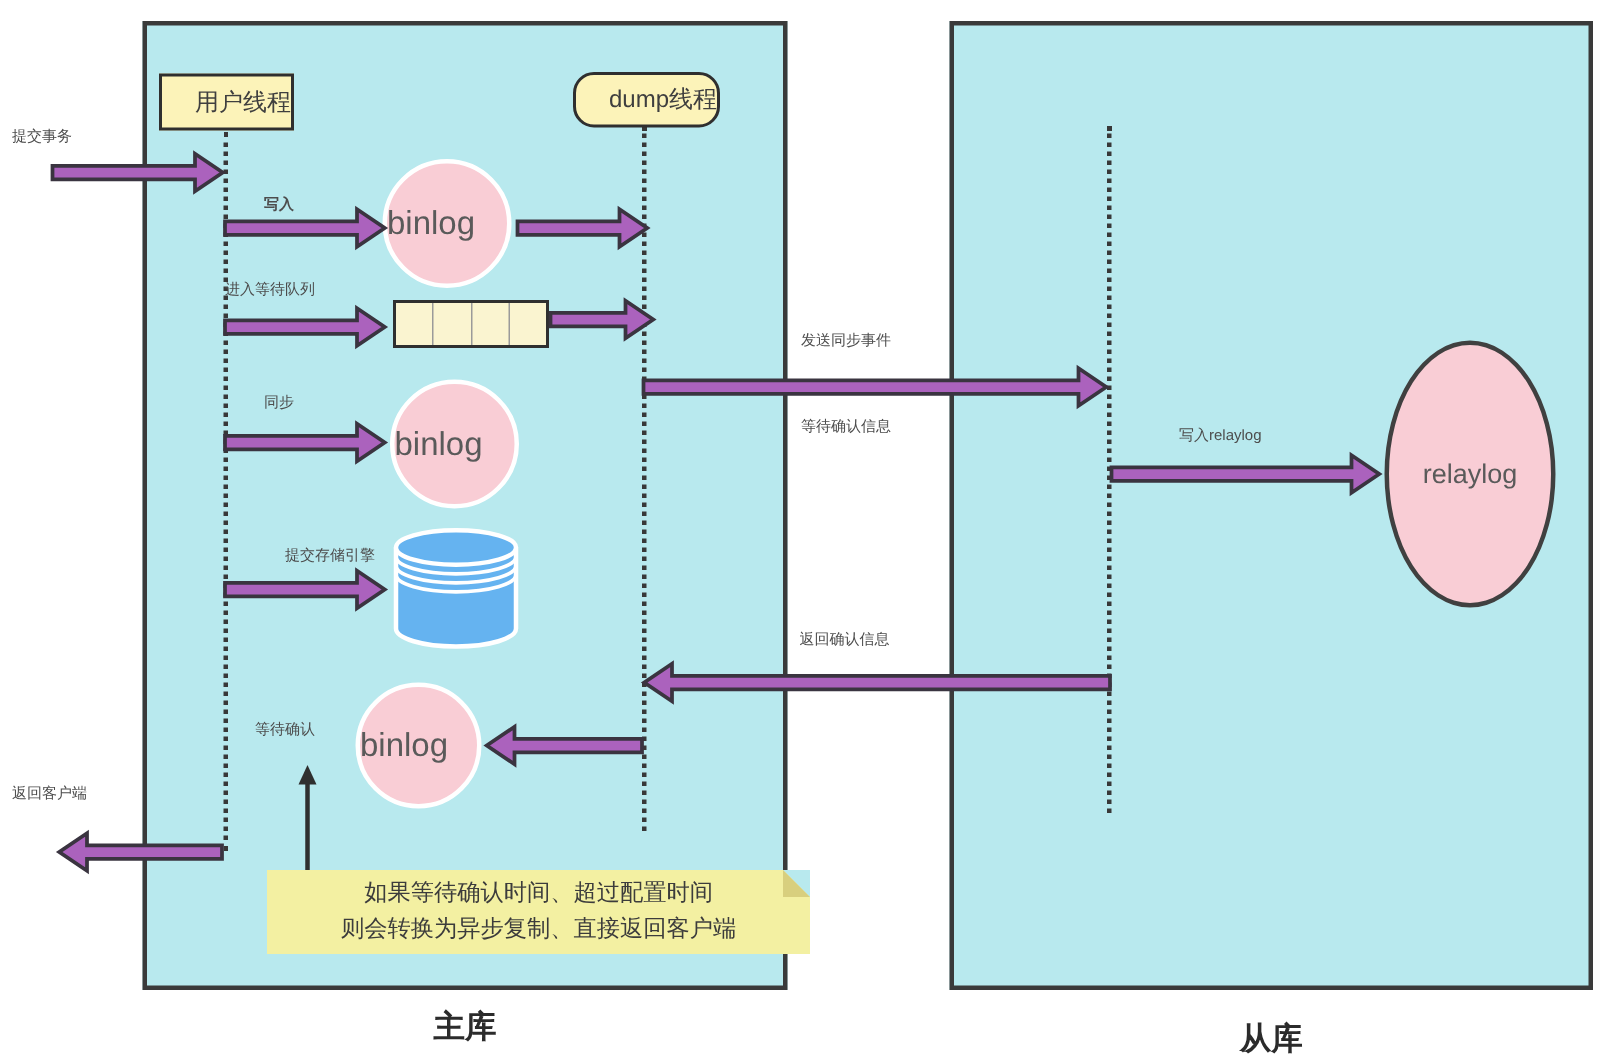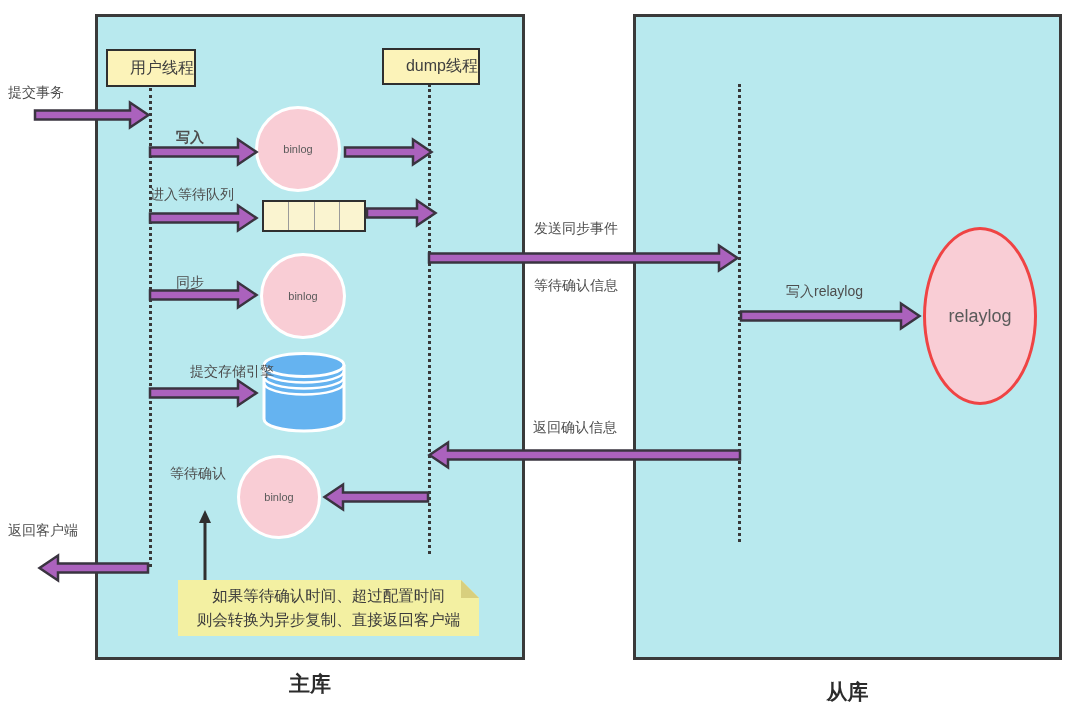--- a/index.html
+++ b/index.html
@@ -10,28 +10,28 @@
     --arrow-stroke:#3a3440;--pink-fill:#f9cdd5;--blue-fill:#65b3f0;--note-fill:#f3f0a2;
     --note-fold:#d8cf7e;--text:#4d4d4d;--dark:#2f2f2f;
   }
   .box{position:absolute;background:var(--box-fill);border:3px solid var(--box-border);box-sizing:border-box;}
   .thread-label{
     position:absolute;background:var(--label-fill);border:2.5px solid var(--dark);
     display:flex;align-items:center;justify-content:flex-end;font-size:16px;color:#3f3f3f;
     box-sizing:border-box;
   }
   .lifeline{position:absolute;width:0;border-left:3px dotted #383838;}
-  .flow-label{position:absolute;font-size:14px;color:var(--text);white-space:nowrap;}
+  .flow-label{position:absolute;font-size:10px;color:var(--text);white-space:nowrap;}
   .node-circle{
     position:absolute;border-radius:50%;background:var(--pink-fill);border:3px solid #fff;
-    display:flex;align-items:center;justify-content:center;font-size:11px;color:#5a5a5a;
+    display:flex;align-items:center;font-size:22px;color:#5a5a5a;
     box-sizing:border-box;
   }
   .ellipse{
-    position:absolute;border-radius:50%;background:var(--pink-fill);border:3px solid #ef4444;
+    position:absolute;border-radius:50%;background:var(--pink-fill);border:3px solid #404040;
     display:flex;align-items:center;justify-content:center;font-size:18px;color:#5a5a5a;
     box-sizing:border-box;
   }
   .queue{
     position:absolute;display:flex;background:#faf4d0;border:2.5px solid var(--dark);
     box-sizing:border-box;
   }
   .queue .cell{flex:1;border-right:1.5px solid #9a9a9a;}
   .queue .cell:last-child{border-right:none;}
   .arrow{position:absolute;overflow:visible;}
@@ -62,21 +62,21 @@
   <div class="box" style="left:95px;top:14px;width:430px;height:646px;"></div>
   <div class="box" style="left:633px;top:14px;width:429px;height:646px;"></div>
 
   <div class="lifeline" style="left:149px;top:88px;height:479px;"></div>
   <div class="lifeline" style="left:428px;top:84px;height:470px;"></div>
   <div class="lifeline" style="left:738px;top:84px;height:458px;"></div>
 
   <div class="thread-label" style="left:106px;top:49px;width:90px;height:38px;">
     <span>用户线程</span>
   </div>
-  <div class="thread-label" style="left:382px;top:48px;width:98px;height:37px;">
+  <div class="thread-label" style="left:382px;top:48px;width:98px;height:37px;border-radius:14px;">
     <span>dump线程</span>
   </div>
 
   <div class="node-circle" style="left:255px;top:106px;width:86px;height:86px;">
     <span>binlog</span>
   </div>
   <div class="node-circle" style="left:260px;top:253px;width:86px;height:86px;">
     <span>binlog</span>
   </div>
   <div class="node-circle" style="left:237px;top:455px;width:84px;height:84px;">
@@ -140,30 +140,30 @@
     </svg>
 
   <svg class="black-arrow" style="position:absolute;left:197px;top:510px;" width="16" height="72">
     <line x1="8" y1="70" x2="8" y2="10"></line>
     <polygon points="8,0 2,13 14,13"></polygon>
   </svg>
 
   <div class="flow-label" style="left:8px;top:84px;">提交事务</div>
   <div class="flow-label" style="left:176px;top:129px;font-weight:bold;">写入</div>
   <div class="flow-label" style="left:150px;top:186px;">进入等待队列</div>
-  <div class="flow-label" style="left:176px;top:274px;">同步</div>
+  <div class="flow-label" style="left:176px;top:261px;">同步</div>
   <div class="flow-label" style="left:150px;top:363px;margin-left:40px;">提交存储引擎</div>
-  <div class="flow-label" style="left:170px;top:465px;">等待确认</div>
+  <div class="flow-label" style="left:170px;top:479px;">等待确认</div>
   <div class="flow-label" style="left:8px;top:522px;">返回客户端</div>
   <div class="flow-label" style="left:534px;top:220px;">发送同步事件</div>
   <div class="flow-label" style="left:534px;top:277px;">等待确认信息</div>
   <div class="flow-label" style="left:533px;top:419px;">返回确认信息</div>
   <div class="flow-label" style="left:786px;top:283px;">写入relaylog</div>
 
-  <div class="note" style="left:178px;top:580px;width:301px;height:56px;">
+  <div class="note" style="left:178px;top:580px;width:362px;height:56px;">
     <span>如果等待确认时间、超过配置时间</span>
     <span>则会转换为异步复制、直接返回客户端</span>
   </div>
 
   <div class="caption" style="left:633px;top:678px;width:429px;">从库</div>
   <div class="caption" style="left:95px;top:670px;width:430px;">主库</div>
 
 
 </div>
 

